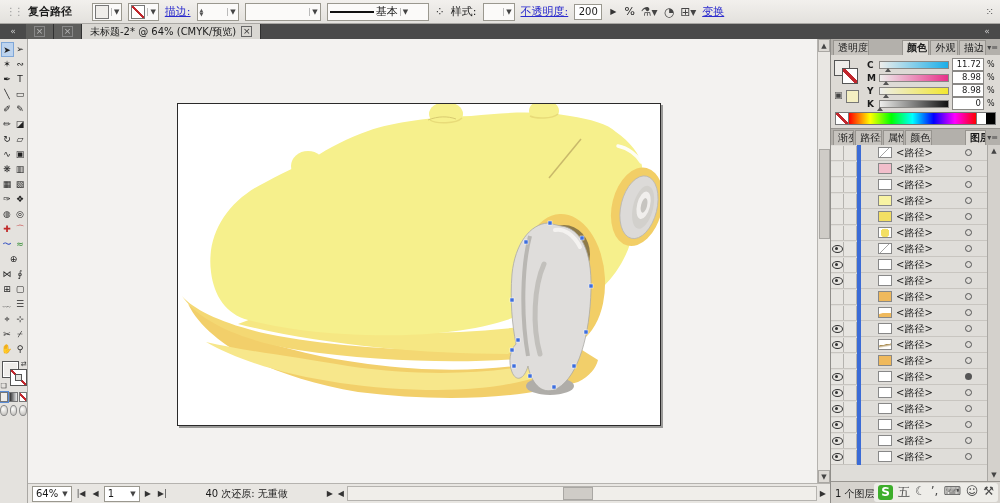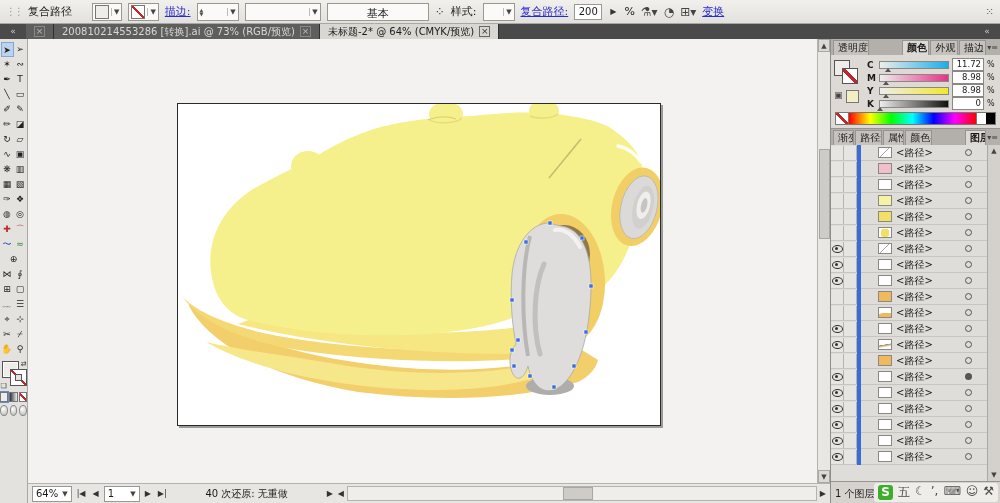--- a/index.html
+++ b/index.html
@@ -4,21 +4,21 @@
 <style>
   html,body{margin:0;padding:0;background:#888;}
   .app{position:relative;width:1000px;height:503px;background:#E8E6E2;
        font-family:"DejaVu Sans","Liberation Sans",sans-serif;font-size:11px;color:#1a1a1a;
        overflow:hidden;user-select:none;}
   
   .controlbar{position:absolute;left:0;top:0;width:1000px;height:24px;
       background:linear-gradient(#F2F0ED,#E3E1DD);border-bottom:1px solid #A9A7A3;
       display:flex;align-items:center;gap:6px;padding:0 6px;box-sizing:border-box;}
   .cb-handle{color:#999;font-size:10px;letter-spacing:-2px;}
-  .cb-label{font-weight:normal;margin-right:14px;}
+  .cb-label{font-weight:bold;margin-right:14px;}
   .combo{display:inline-flex;align-items:center;background:#FBFAF9;border:1px solid #9A988F;
       height:16px;padding:0 2px;gap:2px;}
   .combo .arrow{font-size:7px;color:#444;border-left:1px solid #BBB;padding-left:2px;}
   .swatch{width:12px;height:12px;border:1px solid #777;background:#EFEDEA;display:inline-block;}
   .none-slash{background:linear-gradient(45deg,#fff 42%,#C1272D 42%,#C1272D 58%,#fff 58%);}
   .bluelink{color:#2B2BCD;text-decoration:underline;cursor:pointer;}
   .stepper{display:inline-flex;flex-direction:column;font-size:5px;line-height:4px;color:#555;}
   .cb-line{width:44px;height:2px;background:#111;}
   .cb-icon{color:#444;font-size:12px;}
   .cb-right{margin-left:auto;color:#555;font-size:10px;}
@@ -160,50 +160,49 @@
     <span class="bluelink">描边:</span>
     <span class="combo">
         <span class="stepper">▲<br>▼</span>
         <span style="width:20px"></span>
         <span class="arrow">▼</span>
       </span>
     <span class="combo" style="width:70px;">
         <span style="flex:1"></span>
         <span class="arrow">▼</span>
       </span>
-    <span class="combo" style="width:96px;flex-direction:column;">
+    <span class="combo" style="width:96px;">
         <span class="cb-line"></span>
         <span>基本</span>
         <span class="arrow">▼</span>
       </span>
     <span class="cb-icon">⁘</span>
     <span>样式:</span>
     <span class="combo" style="width:26px;">
         <span style="flex:1"></span>
         <span class="arrow">▼</span>
       </span>
-    <span class="bluelink">复合路径:</span>
+    <span class="bluelink">不透明度:</span>
     <span class="opacity-box">200</span>
     <span class="sb-btn">▶</span>
     <span>%</span>
     <span class="cb-icon">⚗▾</span>
     <span class="cb-icon">◔</span>
     <span class="cb-icon">⊞▾</span>
     <span class="bluelink">变换</span>
     <span class="cb-right">⁙</span>
   </div>
 
   <div class="tabbar">
     <span class="tab-collapse">«</span>
     <span style="display:flex;">
         <div class="dtab">
           <span class="close">×</span>
         </div>
         <div class="dtab">
-          <span>200810214553286 [转换].ai @ 73% (RGB/预览)</span>
           <span class="close">×</span>
         </div>
         <div class="dtab active">
           <span>未标题-2* @ 64% (CMYK/预览)</span>
           <span class="close">×</span>
         </div>
       </span>
     <span class="spacer"></span>
     <span class="tab-collapse right">«</span>
   </div>

